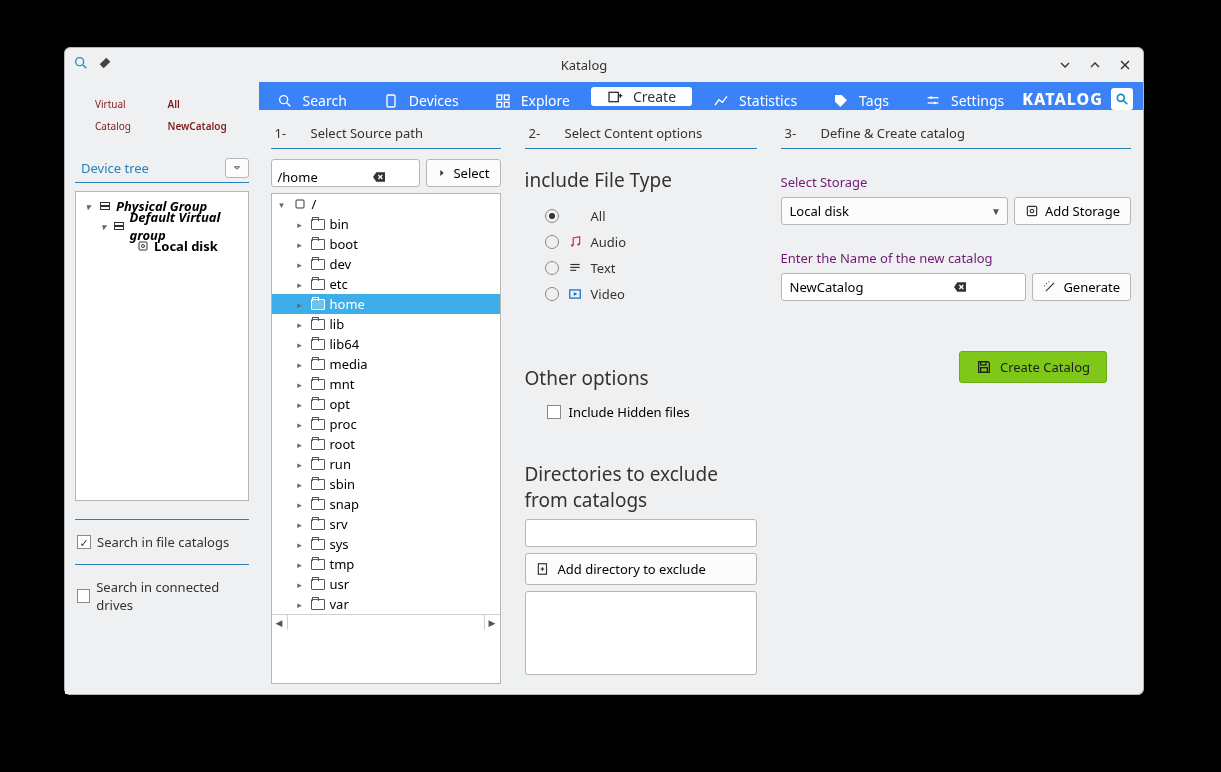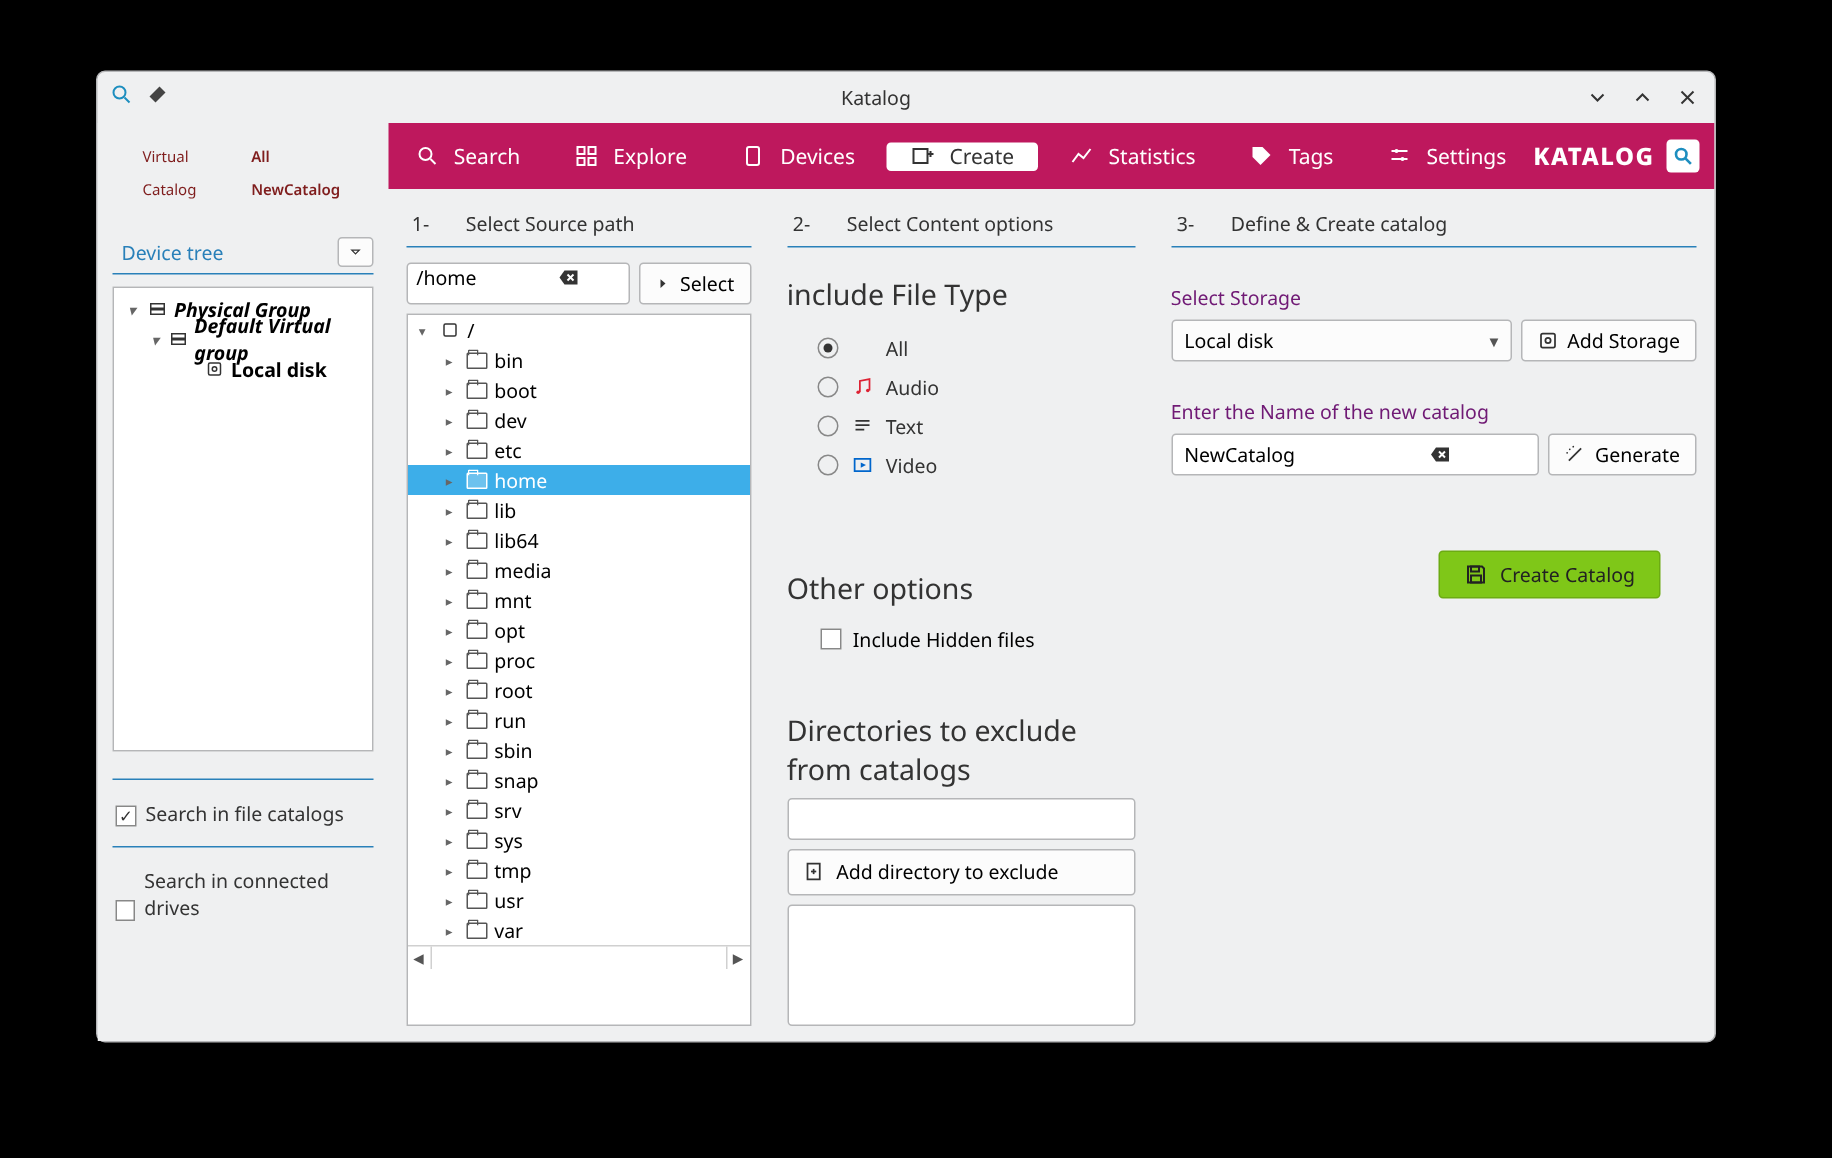--- a/index.html
+++ b/index.html
@@ -56,45 +56,45 @@
   .tree-box { border:1px solid #b5b6b8; background:#fff; height:310px; margin-top:8px; overflow:auto; font-size:13px; padding:4px 0;}
   .tree-row { display:flex; align-items:center; height:20px; padding-left:6px; gap:4px;}
   .tree-row .tw { width:12px; text-align:center; color:#666; font-size:9px;}
   .tree-row .ic { width:14px; display:flex; align-items:center; justify-content:center;}
   .tree-row.l1 { padding-left:6px; font-weight:700; font-style:italic;}
   .tree-row.l2 { padding-left:22px; font-weight:700; font-style:italic;}
   .tree-row.l3 { padding-left:60px; font-weight:700;}
 
   .sidebar-bottom { margin-top:18px; }
   .sidebar-bottom hr { border:none; border-top:1px solid #2980b9; margin-bottom:10px;}
-  .check-row { display:flex; align-items:flex-end; gap:6px; font-size:13px; color:#333; margin-left:2px; padding:3px 0;}
+  .check-row { display:flex; align-items:center; gap:6px; font-size:13px; color:#333; margin-left:2px; padding:3px 0;}
   .chk { width:14px; height:14px; border:1px solid #888; background:#fff; display:flex; align-items:center; justify-content:center; font-size:11px; color:#333;}
   .chk.checked::after { content:"✓"; line-height:1;}
 
   
   .main { flex:1; display:flex; flex-direction:column; }
-  .tabbar { height:44px; background:#be185d; display:flex; align-items:center; }
+  .tabbar { height:28px; background:#3b82f6; display:flex; align-items:flex-end; }
   .tab { display:flex; align-items:center; gap:10px; padding:0 18px; color:#fff; font-size:14px; cursor:pointer;}
   .tab.active { background:#fff; color:#333; margin:4px 3px; border-radius:3px; padding:0 16px;}
   .tab svg { width:16px; height:16px; }
   .tab .icon { width:16px; height:16px; display:flex; align-items:center; justify-content:center;}
   .brand { margin-left:auto; display:flex; align-items:center; gap:8px; padding-right:10px; color:#fff; font-weight:800; letter-spacing:1px;}
   .brand .logo { width:22px; height:22px; background:#fff; border-radius:3px; display:flex; align-items:center; justify-content:center;}
   .brand .logo svg { width:14px; height:14px;}
 
   .panels { flex:1; display:flex; overflow:hidden;}
   .panel { padding:10px 12px; display:flex; flex-direction:column;}
   .panel1 { width:254px; }
   .panel2 { width:256px; }
   .panel3 { flex:1; }
   .panel-hdr { display:flex; align-items:center; gap:18px; color:#333; font-size:13px; border-bottom:1px solid #2980b9; padding:4px 0 6px 4px; margin-bottom:10px;}
   .panel-hdr .num { width:18px;}
   
   .path-row { display:flex; gap:6px; margin-bottom:6px;}
-  .path-input { flex:1; height:28px; border:1px solid #b5b6b8; border-radius:3px; background:#fff; display:flex; align-items:flex-start; padding:0 6px; font-size:13px;}
+  .path-input { flex:1; height:28px; border:1px solid #b5b6b8; border-radius:3px; background:#fff; display:flex; align-items:flex-end; padding:0 6px; font-size:13px;}
   .path-input span { flex:1; }
   .clear-btn { width:18px; height:18px; display:flex; align-items:center; justify-content:center;}
   .select-btn, .std-btn { height:28px; border:1px solid #b5b6b8; border-radius:3px; background:#fcfcfc; display:flex; align-items:center; gap:6px; padding:0 10px; font-size:13px; cursor:pointer;justify-content:space-between;}
   .folder-tree { flex:1; border:1px solid #b5b6b8; background:#fff; overflow:auto; position:relative;}
   .ft-row { display:flex; align-items:center; height:20px; font-size:13px; gap:4px;}
   .ft-row .tw { width:12px; text-align:center; color:#666; font-size:9px; margin-left:4px;}
   .ft-row .tw2 { width:12px; text-align:center; color:#666; font-size:9px; margin-left:22px;}
   .ft-row.root { }
   .ft-row.child { }
   .ft-row.sel { background:#3daee9; color:#fff;}
@@ -251,35 +251,35 @@
               <svg viewBox="0 0 24 24">
                 <circle cx="10" cy="10" r="6" fill="none" stroke="#fff" stroke-width="2"></circle>
                 <line x1="15" y1="15" x2="20" y2="20" stroke="#fff" stroke-width="2"></line>
               </svg>
             </span>
           <span>Search</span>
         </div>
         <div class="tab">
           <span class="icon">
               <svg viewBox="0 0 24 24">
+                <rect x="6" y="3" width="12" height="18" rx="2" fill="none" stroke="#fff" stroke-width="2"></rect>
+              </svg>
+            </span>
+          <span>Devices</span>
+        </div>
+        <div class="tab">
+          <span class="icon">
+              <svg viewBox="0 0 24 24">
                 <rect x="3" y="3" width="7" height="7" fill="none" stroke="#fff" stroke-width="2"></rect>
                 <rect x="14" y="3" width="7" height="7" fill="none" stroke="#fff" stroke-width="2"></rect>
                 <rect x="3" y="14" width="7" height="7" fill="none" stroke="#fff" stroke-width="2"></rect>
                 <rect x="14" y="14" width="7" height="7" fill="none" stroke="#fff" stroke-width="2"></rect>
               </svg>
             </span>
           <span>Explore</span>
-        </div>
-        <div class="tab">
-          <span class="icon">
-              <svg viewBox="0 0 24 24">
-                <rect x="6" y="3" width="12" height="18" rx="2" fill="none" stroke="#fff" stroke-width="2"></rect>
-              </svg>
-            </span>
-          <span>Devices</span>
         </div>
         <div class="tab active">
           <span class="icon">
               <svg viewBox="0 0 24 24">
                 <rect x="3" y="5" width="14" height="14" fill="none" stroke="#333" stroke-width="2"></rect>
                 <line x1="17" y1="10" x2="23" y2="10" stroke="#333" stroke-width="2"></line>
                 <line x1="20" y1="7" x2="20" y2="13" stroke="#333" stroke-width="2"></line>
               </svg>
             </span>
           <span>Create</span>

